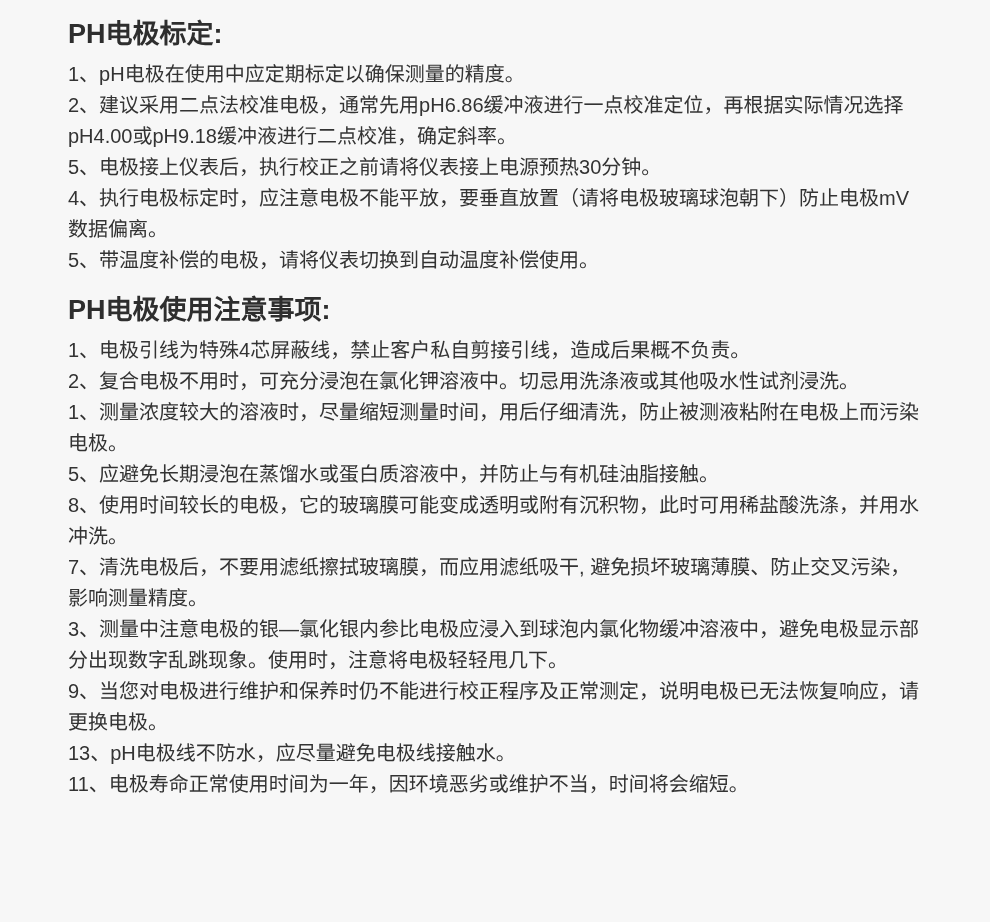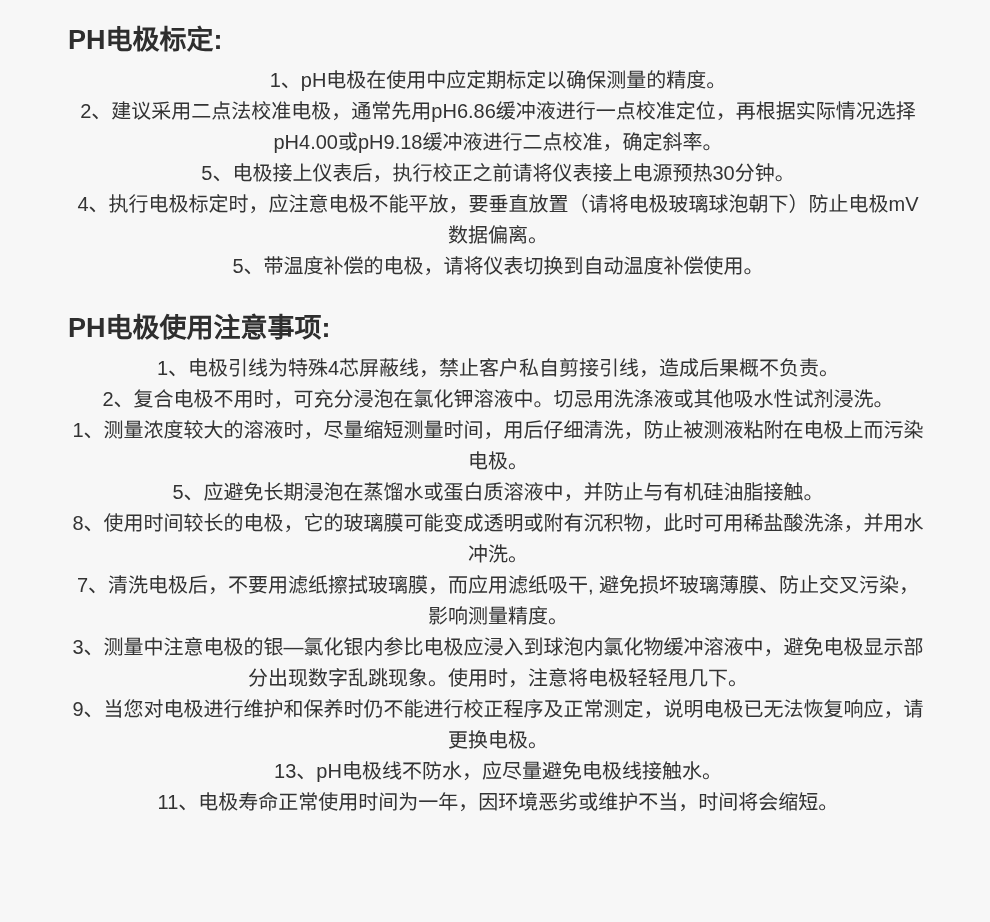--- a/index.html
+++ b/index.html
@@ -10,45 +10,44 @@
     width: 990px;
     height: 922px;
     background: #f7f7f7;
     color: #333333;
     font-family: "Liberation Sans", "DejaVu Sans", sans-serif;
     overflow: hidden;
   }
   .doc {
     box-sizing: border-box;
     width: 990px;
-    padding: 22px 62px 0 68px;
+    padding: 16px 62px 0 68px;
   }
   .section {
     margin: 0;
   }
   .section + .section {
-    margin-top: 28px;
+    margin-top: 16px;
   }
   .section-title {
     font-size: 27px;
     line-height: 36px;
     font-weight: 700;
     margin: 0 0 7px 0;
     color: #2e2e2e;
   }
   .item {
     font-size: 20px;
     line-height: 31px;
     font-weight: 400;
     margin: 0;
     max-width: 860px;
     color: #333333;
     word-break: normal;
     overflow-wrap: break-word;
-    text-align: center;
   }
 </style>
 </head>
 <body>
 
 <div class="doc">
 
   <div class="section">
     <h1 class="section-title">PH电极标定:</h1>
     <p class="item">1、pH电极在使用中应定期标定以确保测量的精度。</p>

